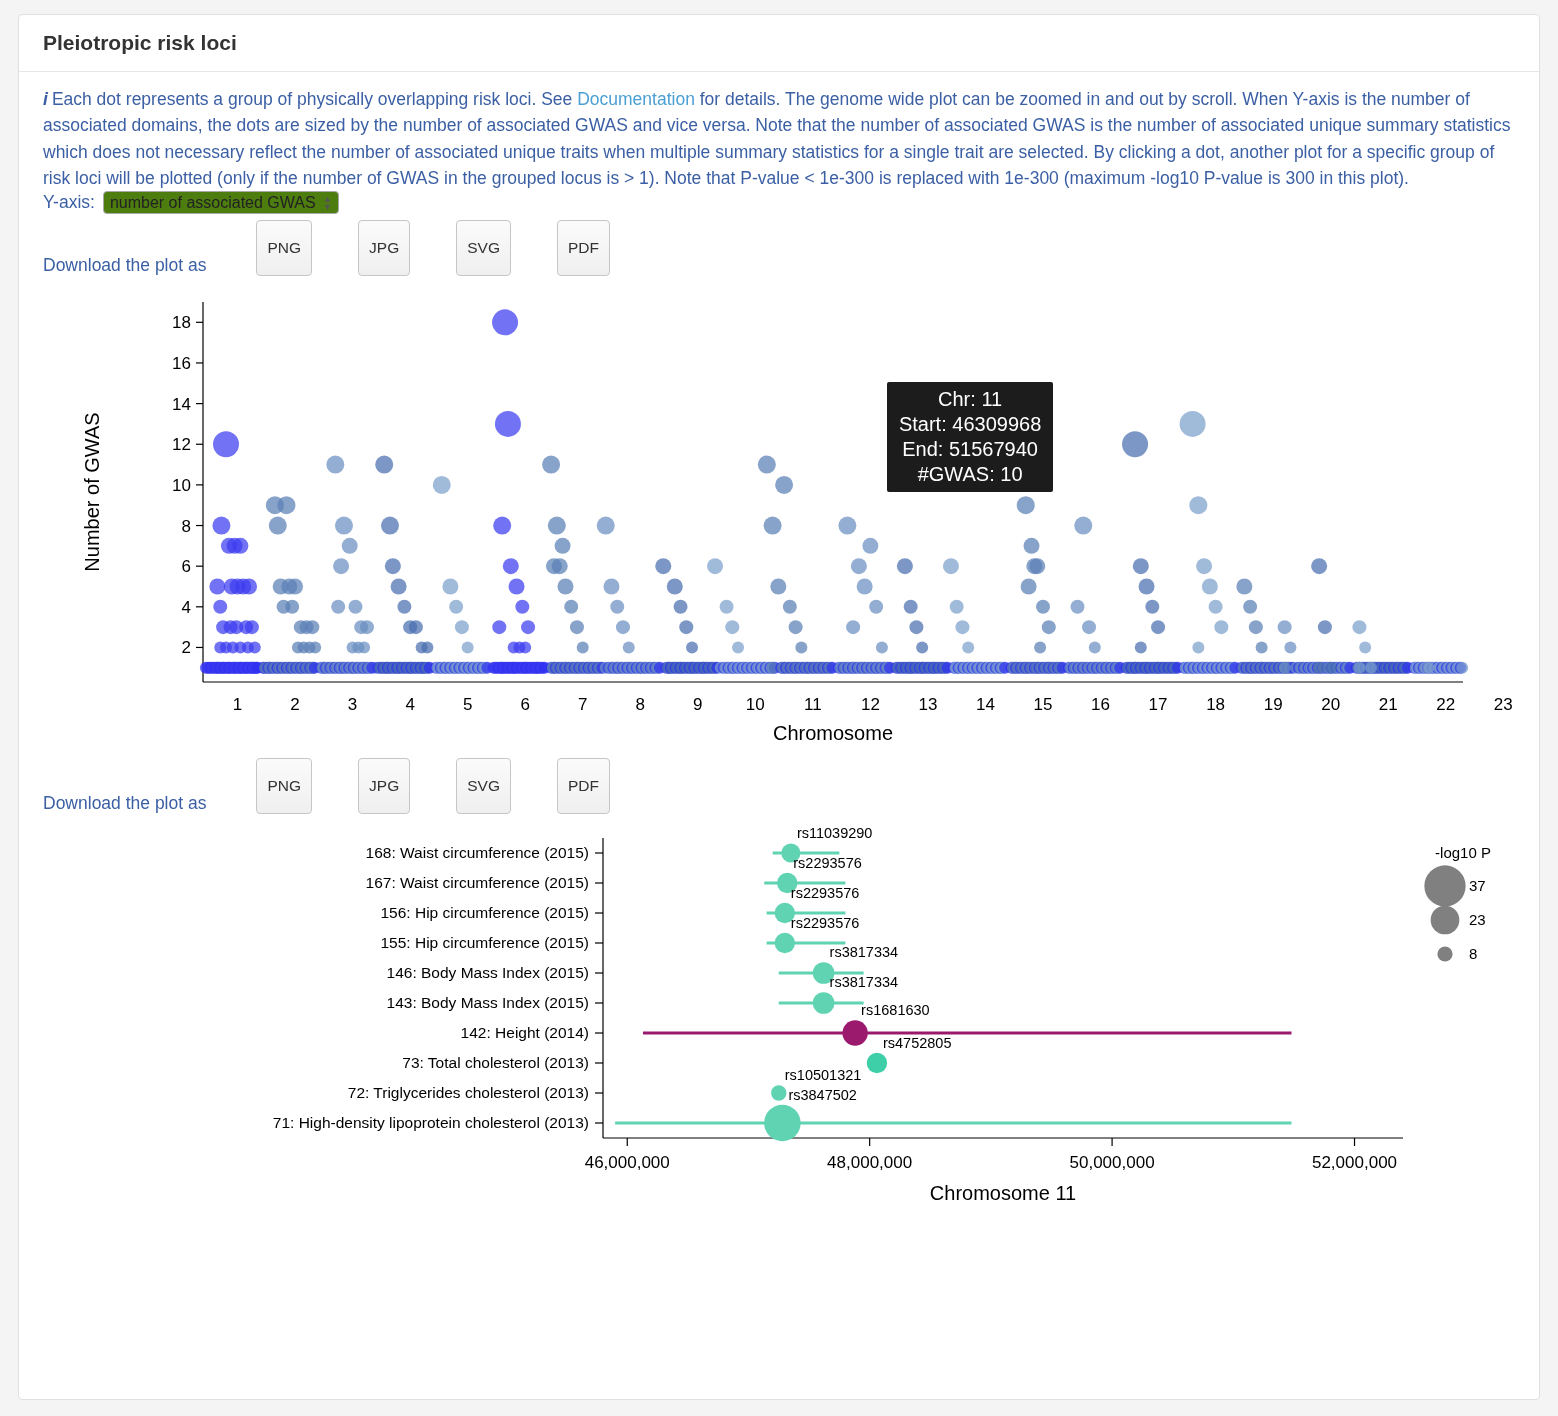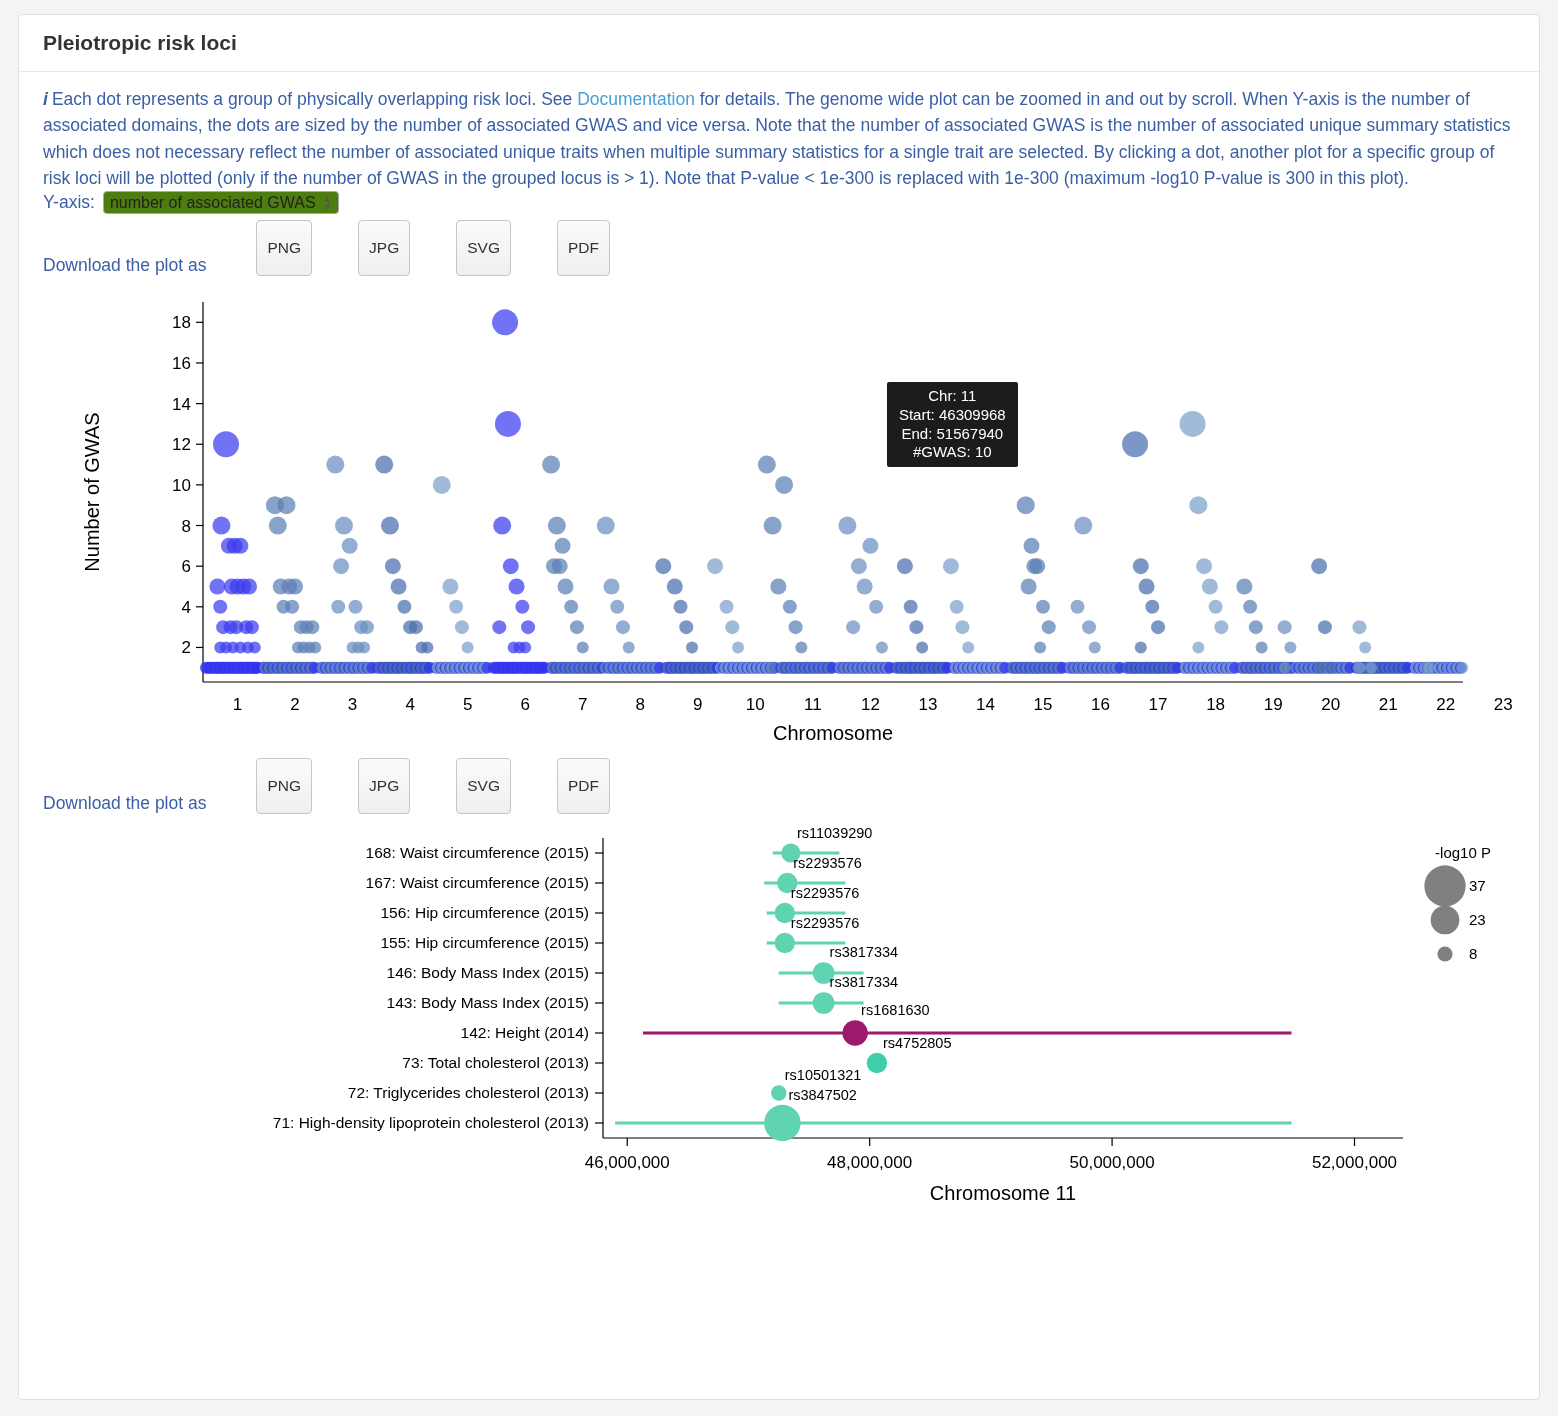--- a/index.html
+++ b/index.html
@@ -18,21 +18,21 @@
   .sel-wrap .arrows{position:absolute;right:7px;top:50%;transform:translateY(-50%);font-size:9px;line-height:8px;color:#555;pointer-events:none;text-align:center;}
   .dl-row{margin-top:6px;display:flex;align-items:flex-end;font-size:17.5px;color:#3b5fa4;}
   .dl-row .lbl{margin-right:10px;}
   .btn{font-family:"Liberation Sans",sans-serif;font-size:15.5px;color:#333;background:linear-gradient(#fbfbfb,#efefef);border:1px solid #c6c6c6;border-radius:4px;padding:18px 10px;margin-right:6px;cursor:pointer;margin-left:40px;}
   .plot1-wrap{position:relative;width:100%;height:470px;margin-top:6px;}
   .plot2-wrap{position:relative;width:100%;height:400px;margin-top:4px;}
   svg{display:block;}
   .axis-line{stroke:#000;stroke-width:1.2;fill:none;}
   .tick-txt{font-family:"Liberation Sans",sans-serif;font-size:17px;fill:#000;}
   .axis-title{font-family:"Liberation Sans",sans-serif;font-size:20px;fill:#000;}
-  .tooltip{position:absolute;background:#1c1c1c;color:#fff;font-size:15px;line-height:1.25;padding:5px 12px;text-align:center;border-radius:2px;white-space:pre;}
+  .tooltip{position:absolute;background:#1c1c1c;color:#fff;font-size:20px;line-height:1.25;padding:5px 12px;text-align:center;border-radius:2px;white-space:pre;}
   .cat-txt{font-family:"Liberation Sans",sans-serif;font-size:15.5px;fill:#000;}
   .snp-txt{font-family:"Liberation Sans",sans-serif;font-size:14.5px;fill:#000;}
   .leg-txt{font-family:"Liberation Sans",sans-serif;font-size:15px;fill:#000;}
 </style>
 </head>
 <body>
 
 <div id="page">
   <div class="panel">
 

